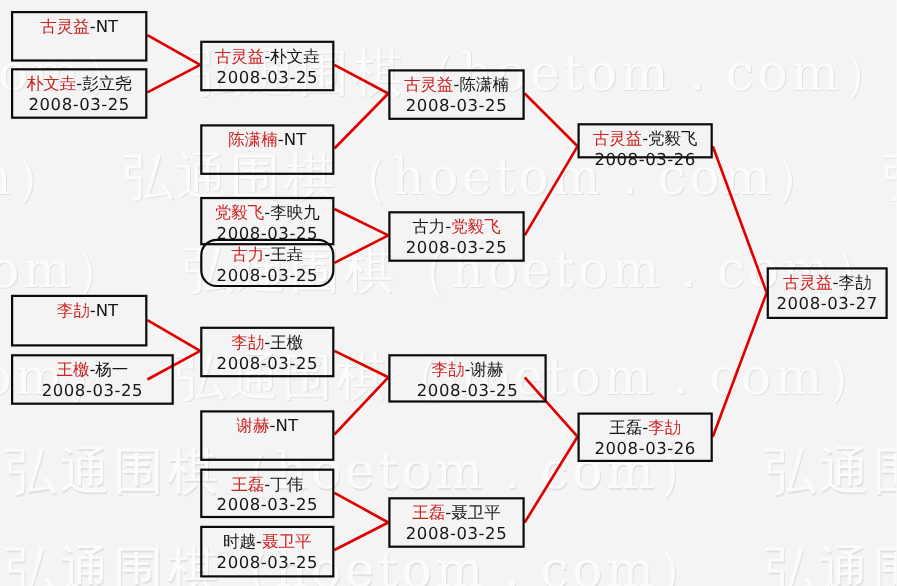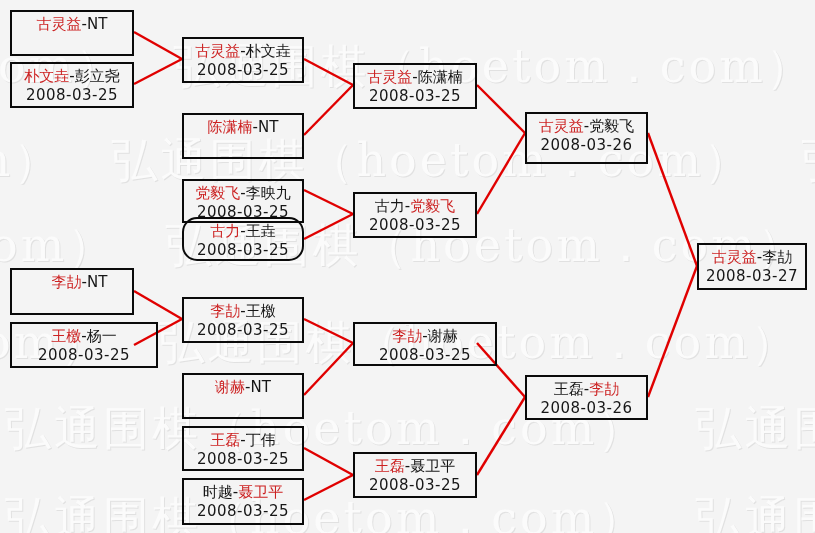--- a/index.html
+++ b/index.html
@@ -101,21 +101,21 @@
   <div class="box" style="left:182px;top:217px;height:44px;border-radius:15px;">
     <div class="l1"><span class="w">古力</span><span>-</span><span>王垚</span></div>
     <div class="date">2008-03-25</div>
   </div>
 
   <div class="box" style="left:353px;top:192px;width:124px;">
     <div class="l1"><span>古力</span><span>-</span><span class="w">党毅飞</span></div>
     <div class="date">2008-03-25</div>
   </div>
 
-  <div class="box" style="left:525px;top:112px;width:123px;height:52px;">
+  <div class="box" style="left:525px;top:112px;width:123px;height:32px;">
     <div class="l1"><span class="w">古灵益</span><span>-</span><span>党毅飞</span></div>
     <div class="date">2008-03-26</div>
   </div>
 
   <div class="box" style="left:10px;top:268px;width:124px;height:47px;padding-left:15px;">
     <div class="l1"><span class="w">李劼</span><span>-</span><span>NT</span></div>
     <div class="date"></div>
   </div>
 
   <div class="box" style="left:10px;top:322px;width:148px;">

